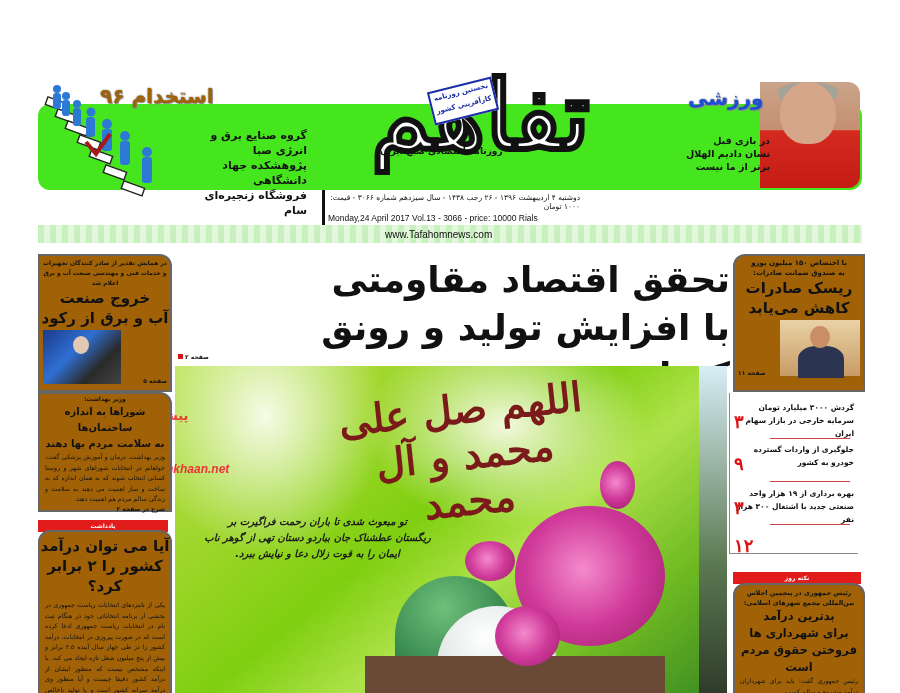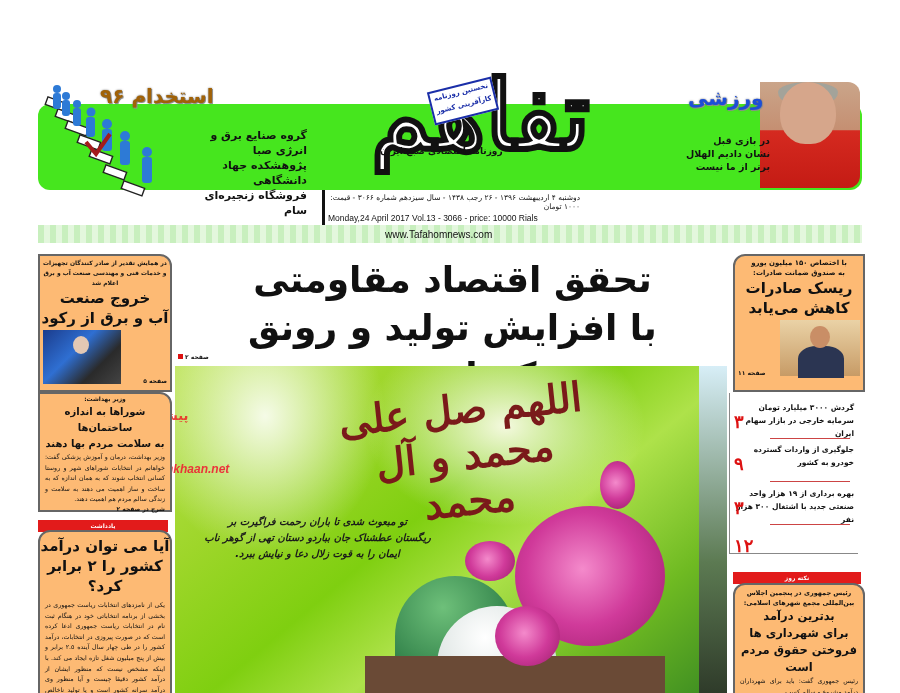--- a/index.html
+++ b/index.html
@@ -17,21 +17,21 @@
   .sport-title{left:688px;top:86px;font-size:20px;font-weight:bold;color:#1d4ed8;text-shadow:0 0 2px #666,1px 1px 0 #999;}
   .sport-text{left:675px;top:134px;width:95px;font-size:9.5px;font-weight:bold;line-height:13px;text-align:right;}
   .coach{left:760px;top:82px;width:100px;height:106px;border-radius:0 12px 12px 0;overflow:hidden;background:linear-gradient(180deg,#caa58a 0%,#c58f72 45%,#d52a20 46%,#c41b14 100%);}
   .coach .face{position:absolute;left:20px;top:0;width:56px;height:62px;border-radius:50% 50% 45% 45%;background:#d6a68b;}
   .coach .hair{position:absolute;left:18px;top:0;width:60px;height:20px;border-radius:50% 50% 10px 10px;background:#a3a39a;}
   .dateline{left:328px;top:193px;width:252px;font-size:7.5px;text-align:right;}
   .engline{left:328px;top:213px;font-size:8.5px;font-family:"Liberation Sans",sans-serif;}
   .logo-stem{left:322px;top:190px;width:3px;height:52px;background:#111;}
   .stripe{left:38px;top:225px;width:824px;height:18px;background:repeating-linear-gradient(90deg,#c8efbe 0 6px,#e3f7dd 6px 12px);}
   .url{left:385px;top:229px;font-size:10px;font-family:"Liberation Sans",sans-serif;}
-  .box{border:2px solid #666;border-radius:0 12px 0 0;background:#fdba74;}
+  .box{border:2px solid #666;border-radius:0 12px 0 0;background:#a16207;}
   .lbox1{left:38px;top:254px;width:130px;height:134px;}
   .lbox2{left:38px;top:392px;width:130px;height:116px;}
   .lbox3{left:38px;top:530px;width:130px;height:170px;border-radius:12px 12px 0 0;}
   .small{font-size:6px;text-align:center;line-height:10px;font-weight:bold;}
   .big{font-size:15px;font-weight:bold;text-align:center;line-height:20px;}
   .med{font-size:10px;font-weight:bold;text-align:center;line-height:16px;}
   .body{font-size:6.3px;line-height:10.6px;text-align:justify;padding:0 5px;}
   .photo-man{width:78px;height:54px;background:linear-gradient(135deg,#1b3c8c,#2f6fd2 40%,#2a2a2a 70%,#444);position:relative;}
   .photo-man .h{position:absolute;left:30px;top:6px;width:16px;height:18px;border-radius:50%;background:#e3c8b4;}
   .photo-man2{width:80px;height:56px;background:linear-gradient(180deg,#ead2a6,#c79b66);position:relative;}
@@ -39,21 +39,21 @@
   .photo-man2 .h{position:absolute;left:30px;top:6px;width:20px;height:22px;border-radius:50%;background:#c98e66;}
   .page-ref{font-size:6px;font-weight:bold;}
   .redbar{left:38px;top:520px;width:130px;height:12px;background:#e21b1b;color:#fff;font-size:6px;font-weight:bold;text-align:center;line-height:12px;}
   .rbox1{left:733px;top:254px;width:128px;height:134px;}
   .rnews{left:729px;top:393px;width:128px;height:160px;border:1px solid #888;border-right:none;border-top:none;}
   .rn-item{position:absolute;right:4px;width:118px;font-size:7.5px;font-weight:bold;text-align:right;line-height:13px;}
   .rn-num{position:absolute;left:4px;font-size:18px;color:#d11;font-weight:bold;font-family:"DejaVu Serif",serif;}
   .rn-sep{position:absolute;left:40px;width:80px;height:1px;background:#c44;}
   .redbar2{left:733px;top:572px;width:128px;height:12px;background:#e21b1b;color:#fff;font-size:6px;font-weight:bold;text-align:center;line-height:12px;}
   .rbox3{left:733px;top:583px;width:128px;height:110px;border-radius:12px 12px 0 0;}
-  .headline{left:175px;top:256px;width:555px;font-size:36px;font-weight:bold;text-align:center;line-height:48px;font-family:"DejaVu Sans",sans-serif;}
+  .headline{left:175px;top:256px;width:555px;font-size:36px;font-weight:bold;line-height:48px;font-family:"DejaVu Sans",sans-serif;}
   .main-img{left:175px;top:366px;width:552px;height:327px;overflow:hidden;
     background:radial-gradient(ellipse 120px 140px at 90px 50px,#f5fbe7 0%,rgba(245,251,231,0) 100%),
                radial-gradient(ellipse 140px 100px at 330px 60px,#f4f9df 0%,rgba(244,249,223,0) 100%),
                linear-gradient(140deg,#b9e24f 0%,#9ed62a 25%,#7fcf10 45%,#aee24a 60%,#6fba22 80%,#3a8a22 100%);}
   .main-img .dome{position:absolute;left:220px;top:210px;width:120px;height:90px;border-radius:60px 60px 0 0;background:radial-gradient(circle at 40% 35%,#6ec07a,#1e6e3a);}
   .main-img .dome2{position:absolute;left:262px;top:240px;width:120px;height:90px;border-radius:60px 60px 0 0;background:radial-gradient(circle at 40% 35%,#ffffff,#c7d3d0);}
   .main-img .wall{position:absolute;left:190px;top:290px;width:300px;height:40px;background:#6a4a36;}
   .main-img .rose{position:absolute;border-radius:50%;background:radial-gradient(circle at 45% 45%,#f48acb 0%,#d03a9a 50%,#9b1c6a 100%);}
   .main-img .calig{position:absolute;left:160px;top:20px;width:260px;font-size:40px;color:#7a1a1a;font-weight:bold;text-align:center;font-family:"DejaVu Serif",serif;line-height:46px;transform:rotate(-6deg);}
   .main-img .poem{position:absolute;left:20px;top:148px;width:245px;font-size:10px;font-weight:bold;font-style:italic;color:#1b1b1b;text-align:center;line-height:16px;}

